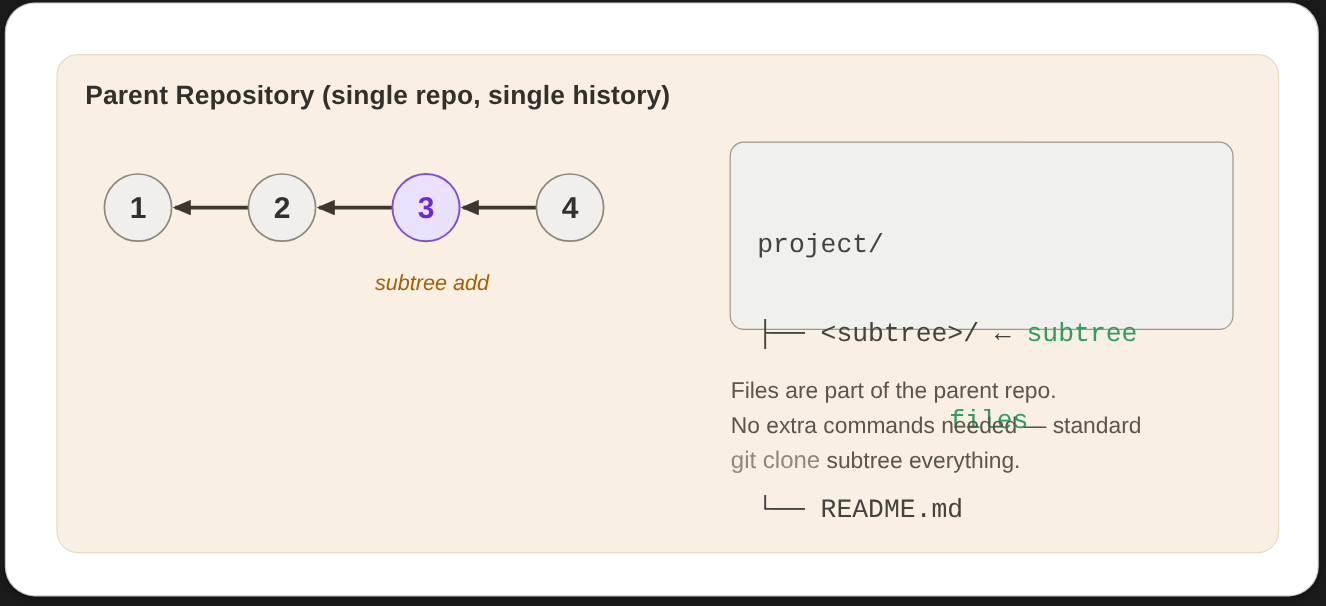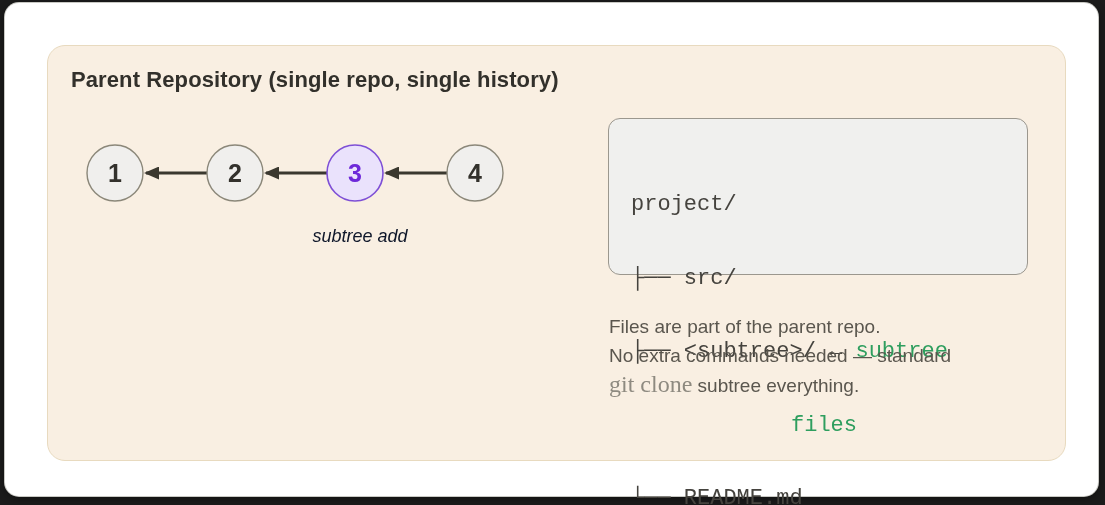--- a/index.html
+++ b/index.html
@@ -8,21 +8,21 @@
     background: #1b1b1b;
     font-family: "Liberation Sans", sans-serif;
     overflow: hidden;
   }
   .stage { position: relative; width: 1105px; height: 505px; }
 
   .card {
     position: absolute; left: 5px; top: 3px;
     width: 1093px; height: 493px;
     background: #ffffff;
-    border-radius: 14px;
+    border-radius: 24px;
     box-shadow: 0 0 0 1px #c9c9c4, 0 2px 8px rgba(0,0,0,0.45);
   }
 
   .panel {
     position: absolute; left: 42px; top: 42px;
     width: 1019px; height: 416px;
     background: #f9efe2;
     border: 1px solid #e8dabf;
     border-radius: 18px;
     box-sizing: border-box;
@@ -46,21 +46,21 @@
     font-size: 25px; font-weight: bold; fill: #33312c;
     text-anchor: middle;
   }
   .node-label.highlight { fill: #6d28d9; }
 
   .annotation {
     position: absolute; left: 250px; top: 220px; width: 210px;
     text-align: center;
     font-size: 18px; font-style: italic;
     line-height: 26px;
-    color: #0f172a;
+    color: #a16207;
   }
 
   .codebox {
     position: absolute; left: 603px; top: 115px;
     width: 420px; height: 157px;
     box-sizing: border-box;
     background: #f0f0ee;
     border: 1.4px solid #9b978e;
     border-radius: 12px;
     padding: 25px 10px 0 22px;
@@ -71,22 +71,22 @@
   }
   .codebox .green { color: #2e9e5e; text-align: center; }
 
   .note {
     position: absolute; left: 604px; top: 310px;
     width: 450px;
     font-size: 19px; line-height: 28.5px;
     color: #5a564e;
   }
   .note .mono {
-    font-family: Liberation Serif, serif;
-    font-size: 24px;
+    font-family: Liberation Sans, sans-serif;
+    font-size: 20px;
     color: #8e8a80;
   }
 </style>
 </head>
 <body>
 
 <div class="stage">
   <div class="card">
     <div class="panel"></div>
 
@@ -120,21 +120,20 @@
         <text class="node-label" x="470" y="179">4</text>
       </g>
     </svg>
 
     <div class="annotation">
       <div>subtree add</div>
     </div>
 
     <div class="codebox">
       <div class="code-line"><span>project/</span></div>
-      <div class="code-line"><span>├── src/</span></div>
       <div class="code-line"><span>├── &lt;subtree&gt;/ ← </span><span class="green">subtree</span></div>
       <div class="code-line green"><span>files</span></div>
       <div class="code-line"><span>└── README.md</span></div>
     </div>
 
     <div class="note">
       <div>Files are part of the parent repo.</div>
       <div>No extra commands needed — standard</div>
       <div><span class="mono">git clone</span><span> subtree everything.</span></div>
     </div>

